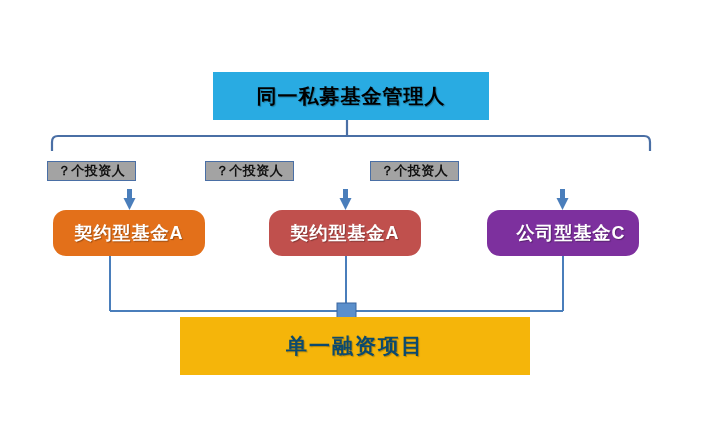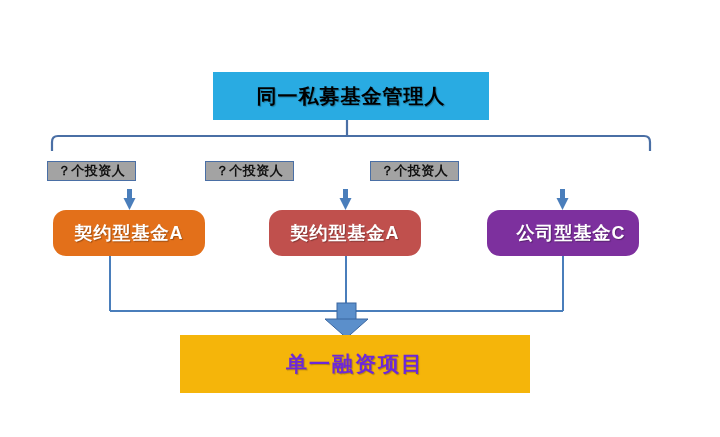--- a/index.html
+++ b/index.html
@@ -82,25 +82,25 @@
     text-shadow: 1px 1px 1px rgba(0,0,0,0.3);
     border-radius: 13px;
   }
   .node.fund.f1 { left: 53px;  background: #E3701A; }
   .node.fund.f2 { left: 269px; background: #C0504D; }
   .node.fund.f3 { left: 487px; background: #7D309E; padding-left: 16px; }
 
   
   .node.project {
     left: 180px;
-    top: 335px;
+    top: 317px;
     width: 350px;
     height: 58px;
     background: #F5B50A;
-    color: #6d28d9;
+    color: #0c4a6e;
     font-size: 21px;
     font-weight: bold;
     letter-spacing: 2px;
     text-shadow: 1px 1px 1px rgba(0,0,0,0.25);
   }
 </style>
 </head>
 <body>
 
 <div id="diagram">

